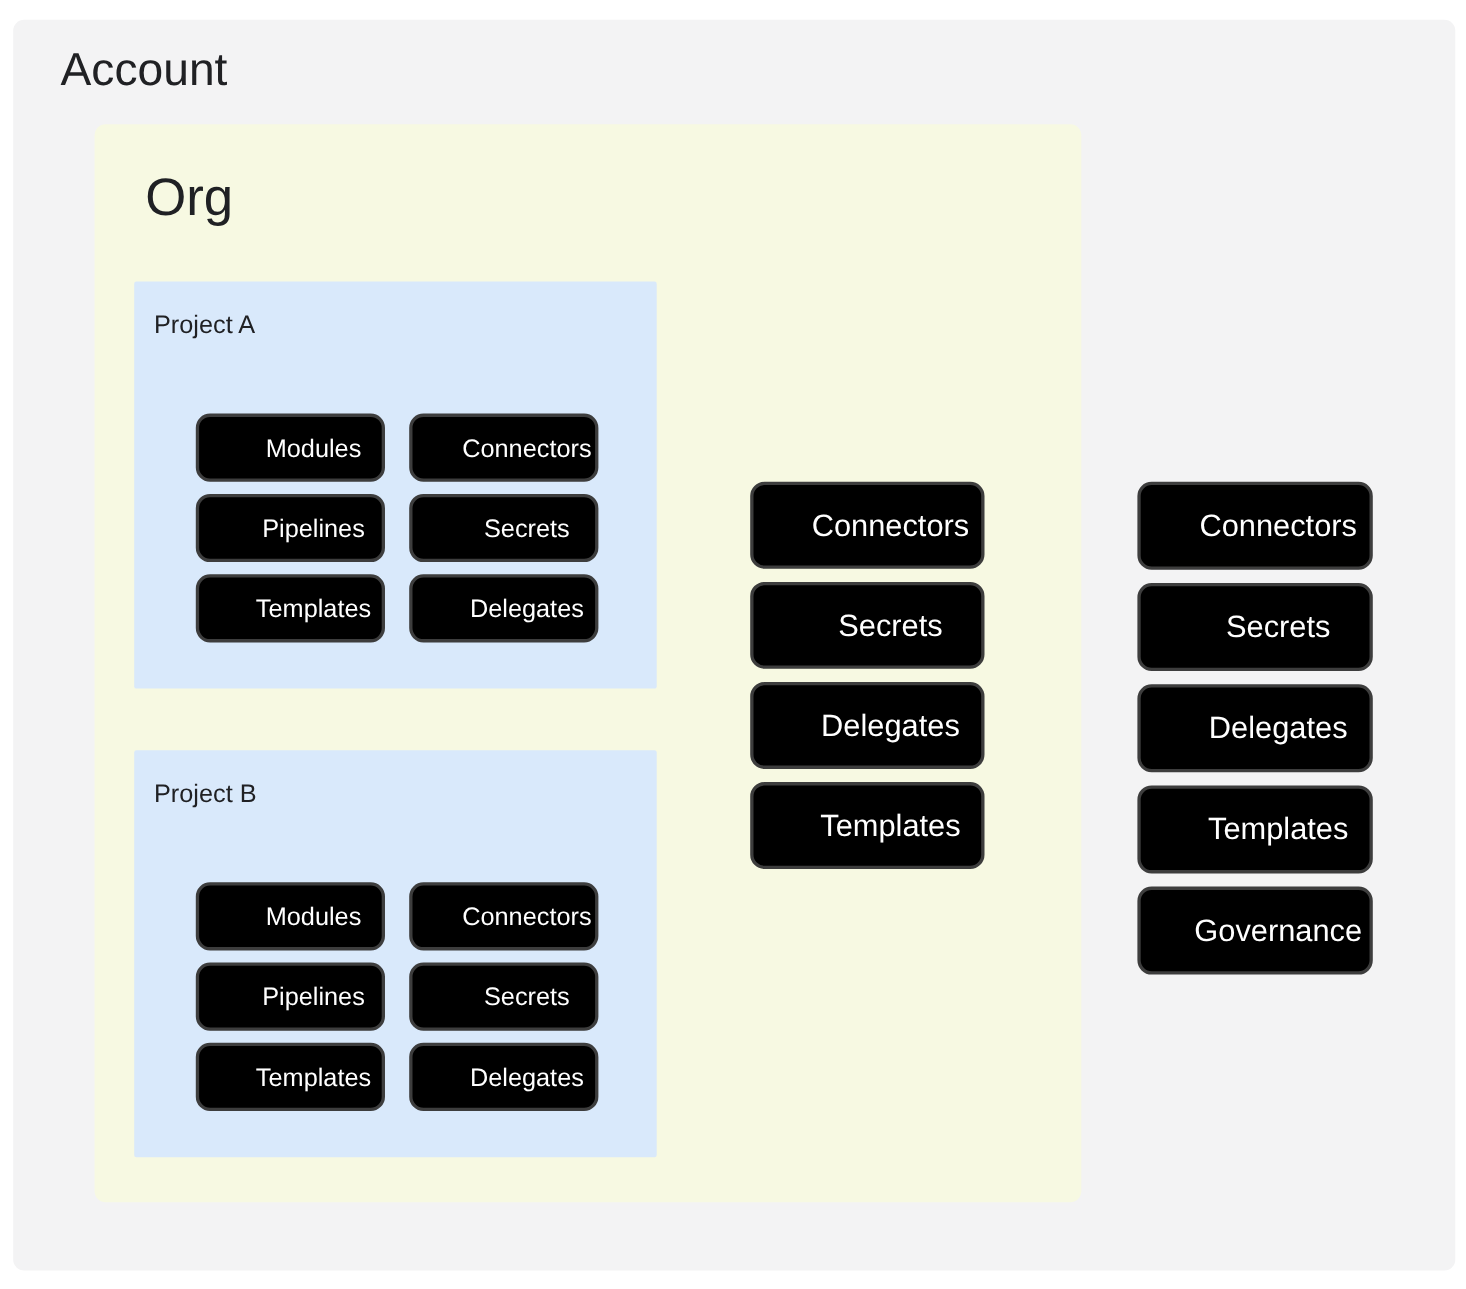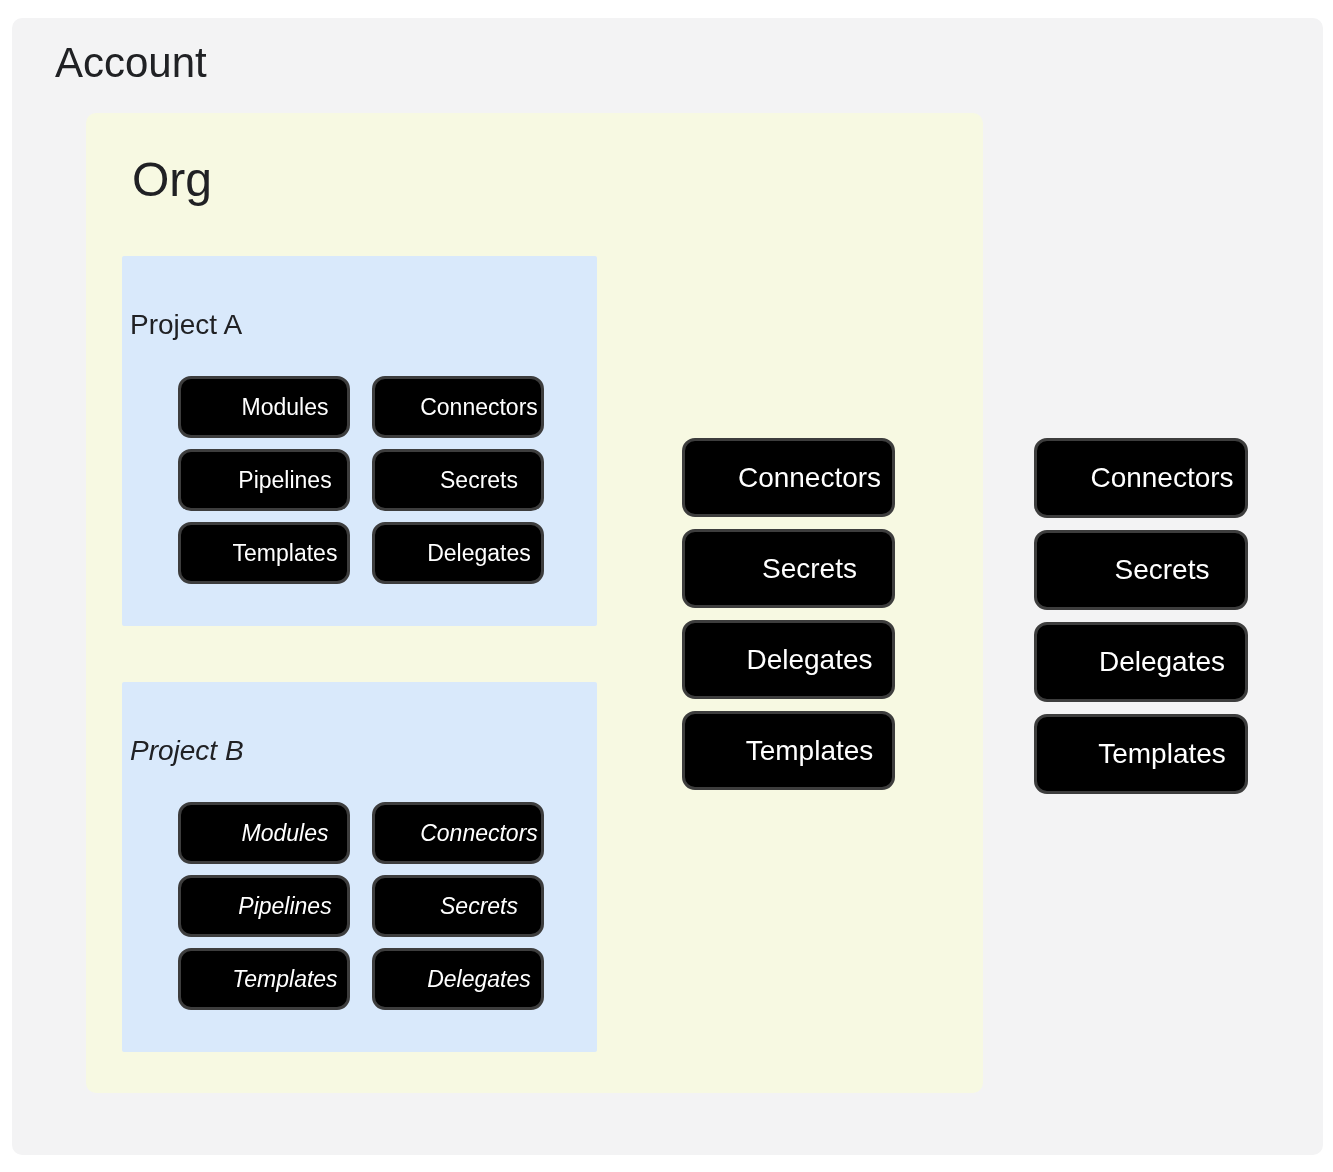--- a/index.html
+++ b/index.html
@@ -44,24 +44,24 @@
     font-size: 48px; line-height: 1.2; color: var(--title-text);
   }
 
   .project-box {
     position: absolute; left: 36px;
     width: 475px; height: 370px;
     background: var(--project-bg);
     border-radius: 2px;
   }
   .project-a { top: 143px; }
-  .project-b { top: 569px; font-style: italic; }
+  .project-b { top: 569px; }
   .project-title {
-    position: absolute; left: 8px; top: 26px;
-    font-size: 28px; line-height: 1.2; color: var(--title-text); margin-top: 26px;
+    position: absolute; left: 18px; top: 26px;
+    font-size: 23px; line-height: 1.2; color: var(--title-text);
   }
 
   .btn-grid {
     position: absolute; left: 56px; top: 120px;
     display: grid;
     grid-template-columns: 172px 172px;
     column-gap: 22px; row-gap: 11px;
   }
 
   .pill {
@@ -132,17 +132,18 @@
         <div class="pill large">Templates</div>
       </div>
 
     </div>
 
     <div class="account-col">
       <div class="pill large">Connectors</div>
       <div class="pill large">Secrets</div>
       <div class="pill large">Delegates</div>
       <div class="pill large">Templates</div>
+      <div class="pill large">Governance</div>
     </div>
 
   </div>
 
 </div>
 
 </body></html>

